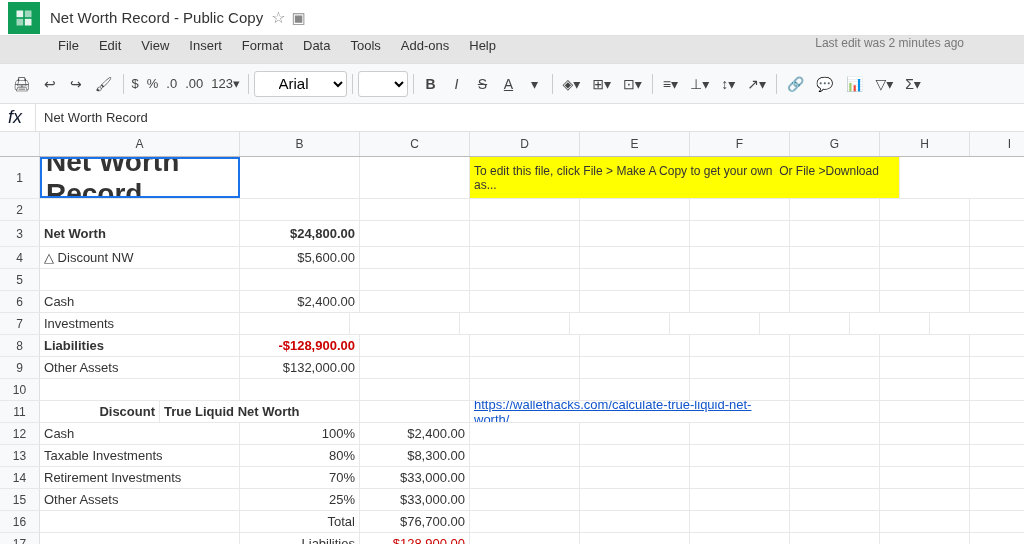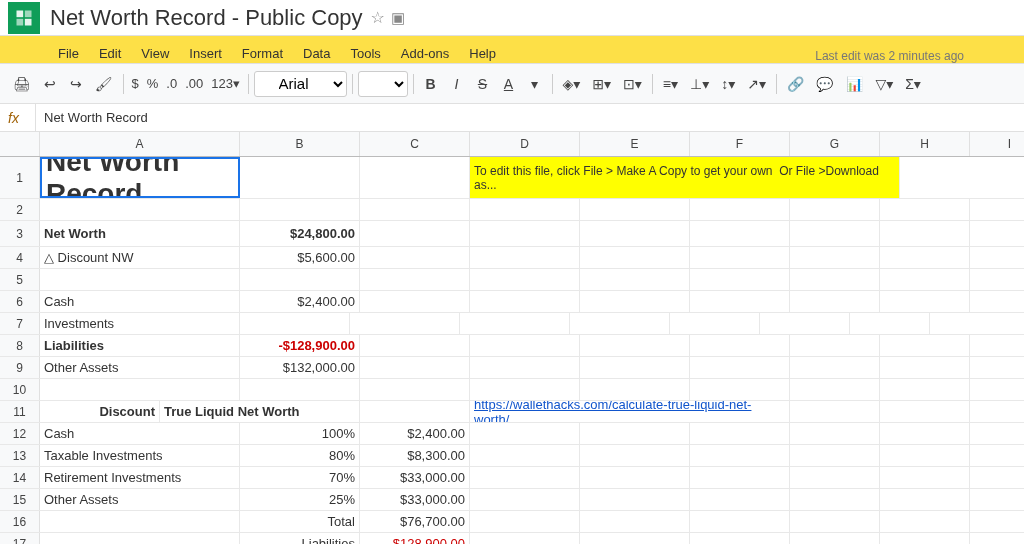--- a/index.html
+++ b/index.html
@@ -19,35 +19,35 @@
       height: 32px;
       background: #0f9d58;
       display: flex;
       align-items: center;
       justify-content: center;
       margin-right: 10px;
       flex-shrink: 0;
     }
     #app-logo svg { width: 20px; height: 20px; }
     #doc-title {
-      font-size: 22px;
+      font-size: 15px;
       color: #333;
       font-weight: normal;
       margin-right: 8px;
     }
     #star-icon { color: #888; margin-right: 6px; font-size: 16px; cursor: pointer; }
     #folder-icon { color: #888; font-size: 15px; cursor: pointer; }
 
     
     #menu-bar {
       display: flex;
-      align-items: flex-end;
+      align-items: flex-start;
       height: 28px;
       padding: 0 60px 0 50px;
-      background: #fde047;
+      background: #e5e5e5;
       border-bottom: 1px solid #e0e0e0;
       gap: 4px;
     }
     .menu-item {
       padding: 2px 8px;
       font-size: 13px;
       color: #333;
       cursor: pointer;
       border-radius: 3px;
     }
@@ -107,23 +107,23 @@
     
     #formula-bar {
       display: flex;
       align-items: center;
       height: 28px;
       border-bottom: 1px solid #e0e0e0;
       background: #fff;
     }
     #fx-label {
       padding: 0 8px;
-      color: #a16207;
+      color: #0f172a;
       font-style: italic;
-      font-size: 14px;
+      font-size: 18px;
       border-right: 1px solid #e0e0e0;
       height: 100%;
       display: flex;
       align-items: center;
       min-width: 36px;
       text-align: center;
     }
     #formula-content {
       padding: 0 8px;
       font-size: 13px;

